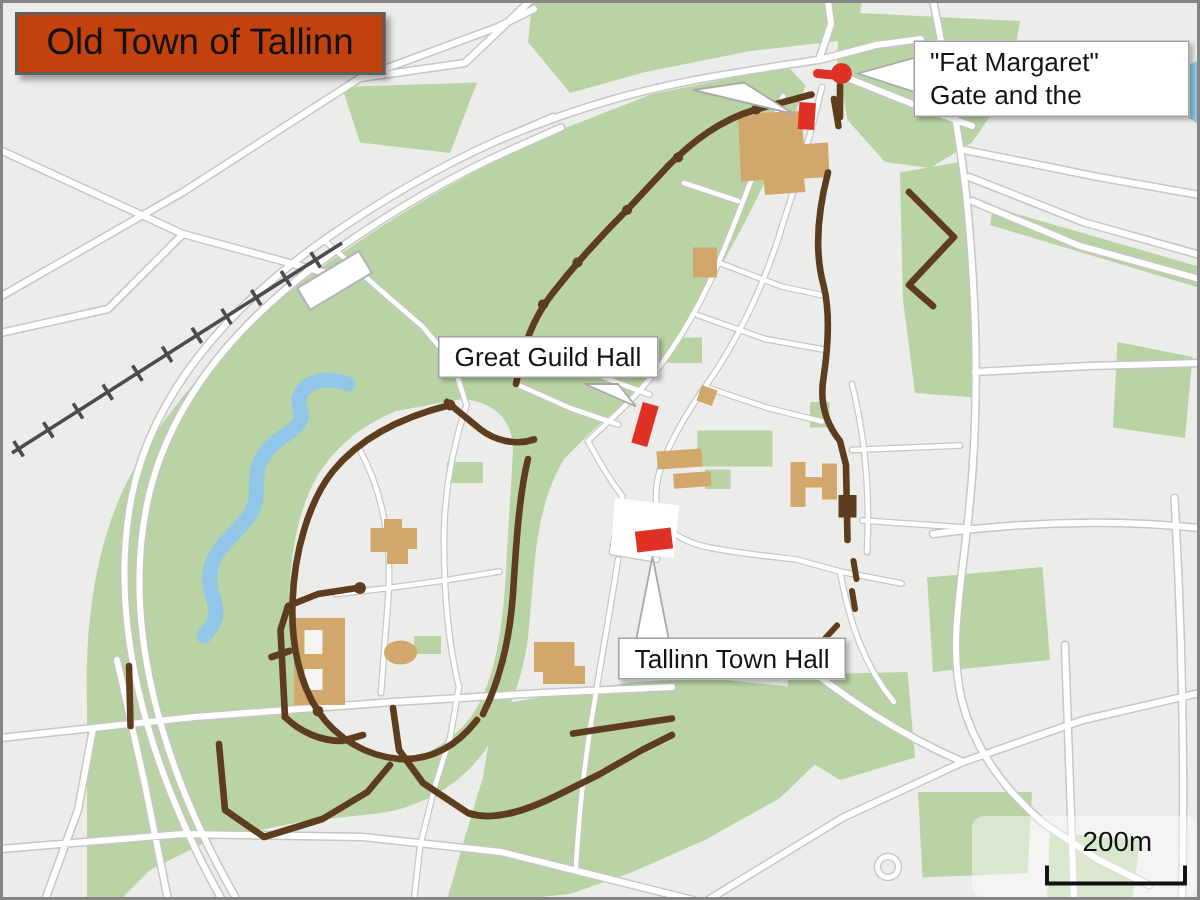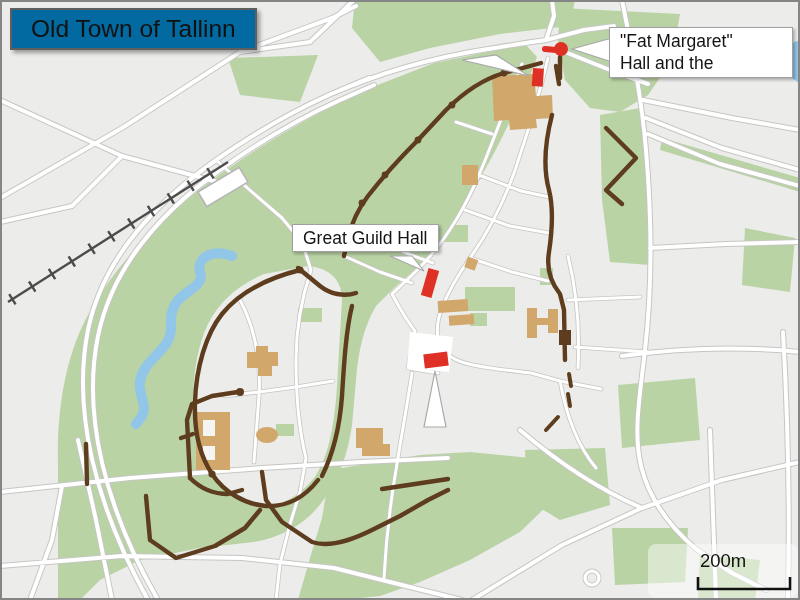--- a/index.html
+++ b/index.html
@@ -22,24 +22,24 @@
   .bldg{fill:var(--tan);stroke:none;}
   .wall{stroke:var(--brown);fill:none;stroke-width:4.4;stroke-linecap:round;stroke-linejoin:round;}
   .wall-thin{stroke:var(--brown);fill:none;stroke-width:4;stroke-linecap:round;}
   .walldot{fill:var(--brown);}
   .red{fill:var(--red);}
   .redline{stroke:var(--red);stroke-width:6;stroke-linecap:round;}
   .pointer{fill:#fff;stroke:#a9a9a9;stroke-width:1.2;}
   .map-label{position:absolute;background:#fff;border:1px solid #a0a0a0;color:#141414;
     padding:2px 10px;font-size:17.5px;line-height:1.28;white-space:nowrap;
     box-shadow:2px 2px 3px rgba(0,0,0,.28);z-index:3;}
-  #title-box{position:absolute;left:10px;top:8px;background:#0369a1;border:2px solid #5f5f5f;
+  #title-box{position:absolute;left:10px;top:8px;background:#c2410c;border:2px solid #5f5f5f;
     color:#111;padding:5px 19px;font-size:24.5px;box-shadow:3px 3px 4px rgba(0,0,0,.35);z-index:4;}
   #fat-margaret-label{white-space:normal;width:162px;}
-  #scale-label{position:absolute;left:700px;top:550px;width:68px;text-align:left;
+  #scale-label{position:absolute;left:700px;top:550px;width:68px;text-align:right;
     font-size:18.5px;color:#111;z-index:3;}
   #frame{position:absolute;left:0;top:0;width:796px;height:596px;border:2px solid #858585;z-index:5;pointer-events:none;}
 </style>
 </head>
 <body>
 
 <div id="map-canvas">
 
 <svg id="map-svg" width="800" height="600" viewBox="0 0 800 600">
   <defs>
@@ -192,22 +192,23 @@
     <polygon class="pointer" points="390,256 412,256 424,271"></polygon>
     <polygon class="pointer" points="424,427 446,427 435,371"></polygon>
   </g>
 </svg>
 
 <div id="title-box">Old Town of Tallinn</div>
 
 
 <div class="map-label" id="fat-margaret-label" style="left:609px;top:27px;">
   <span>"Fat Margaret"</span><br>
-  <span>Hall and the</span><br>
+  <span>Gate and the</span><br>
 </div>
 
 <div class="map-label" style="left:292px;top:224px;text-align:right;">Great Guild Hall</div>
 
+<div class="map-label" style="left:412px;top:425px;">Tallinn Town Hall</div>
 
 <div id="scale-label">200m</div>
 
 <div id="frame"></div>
 </div>
 
 </body></html>

